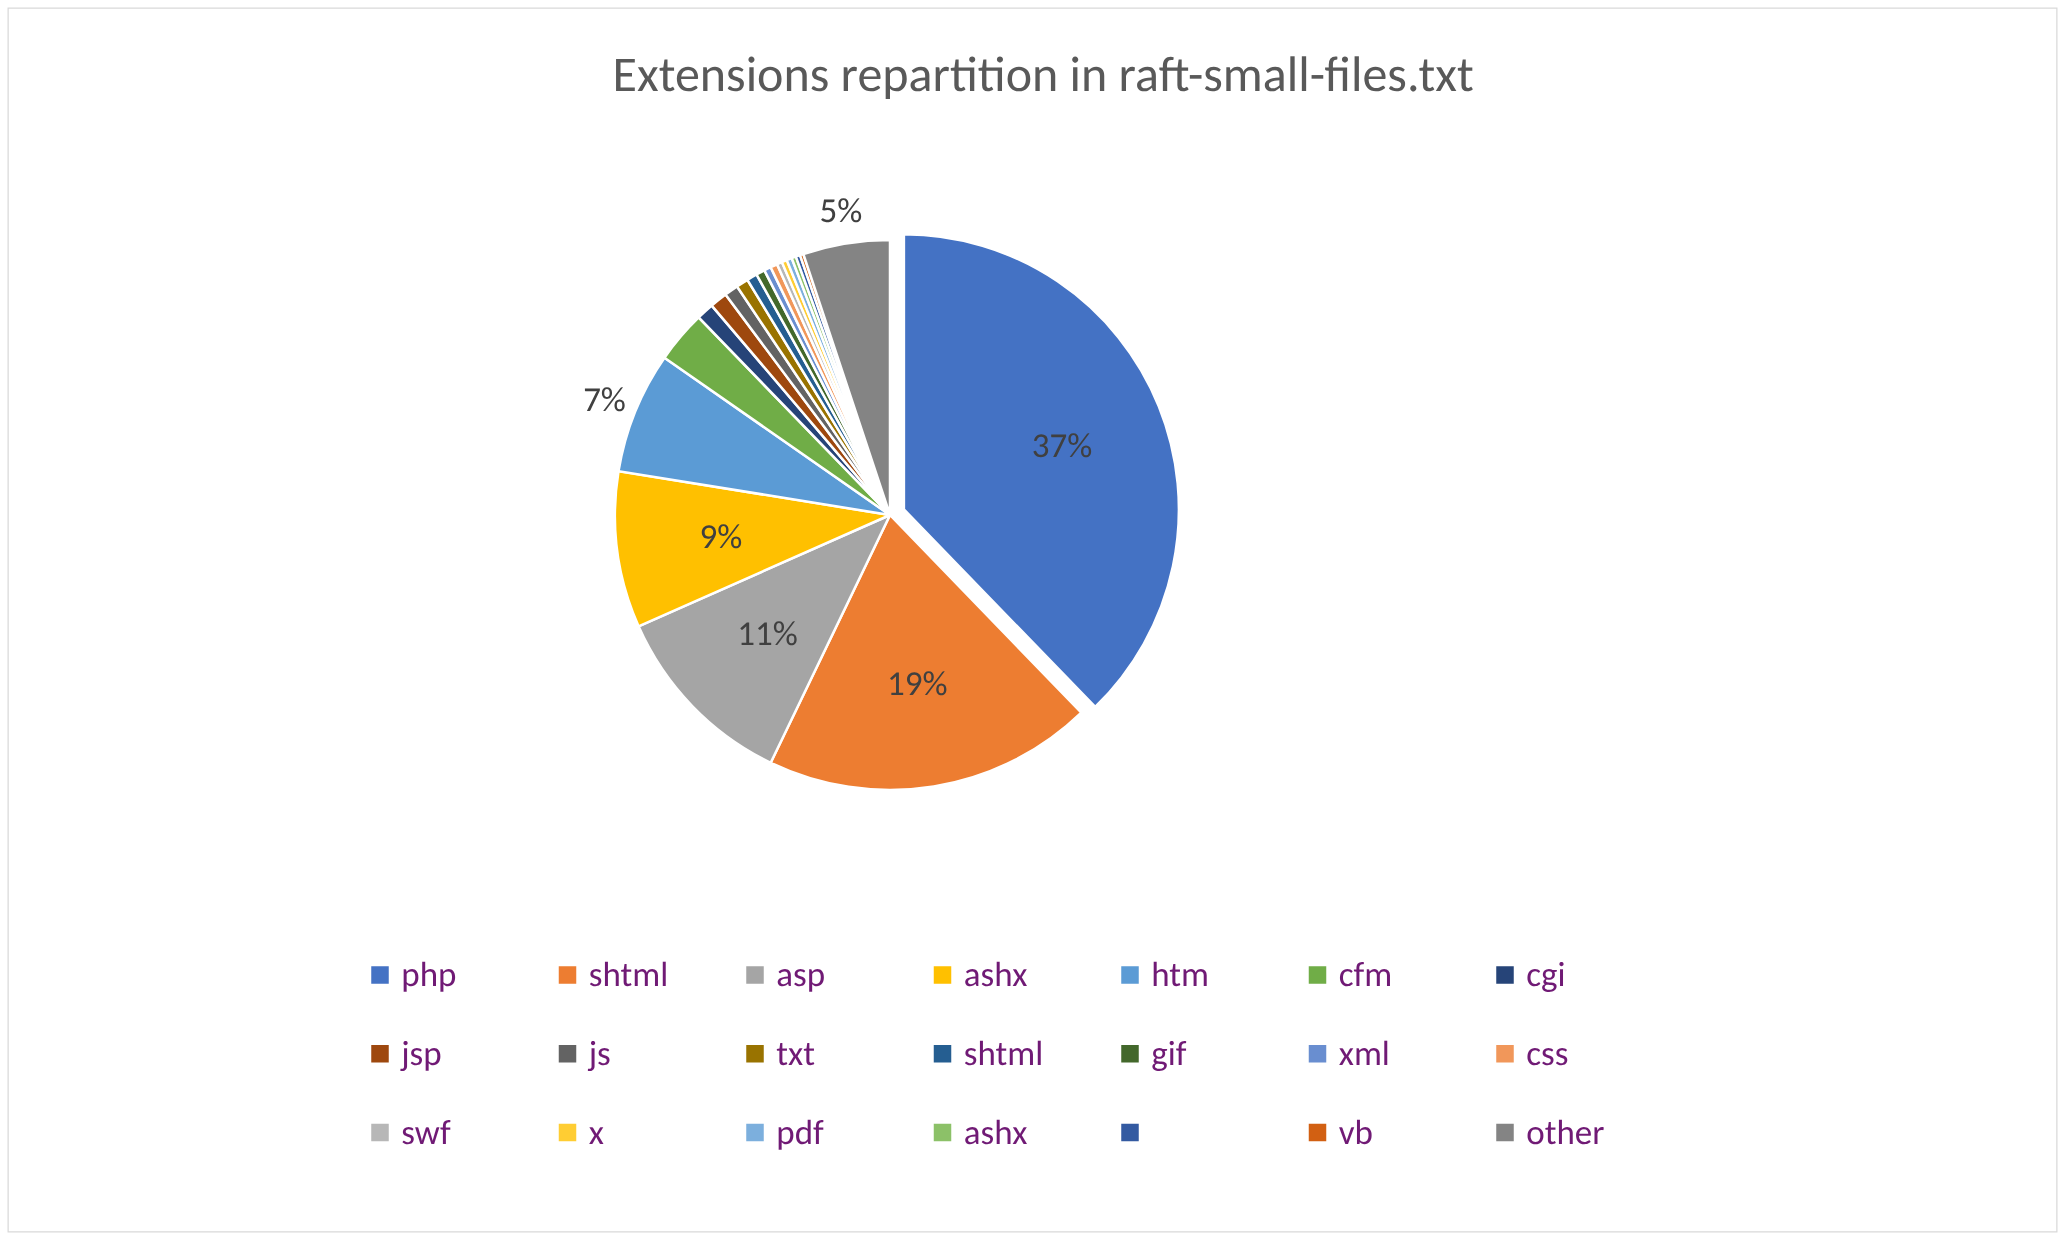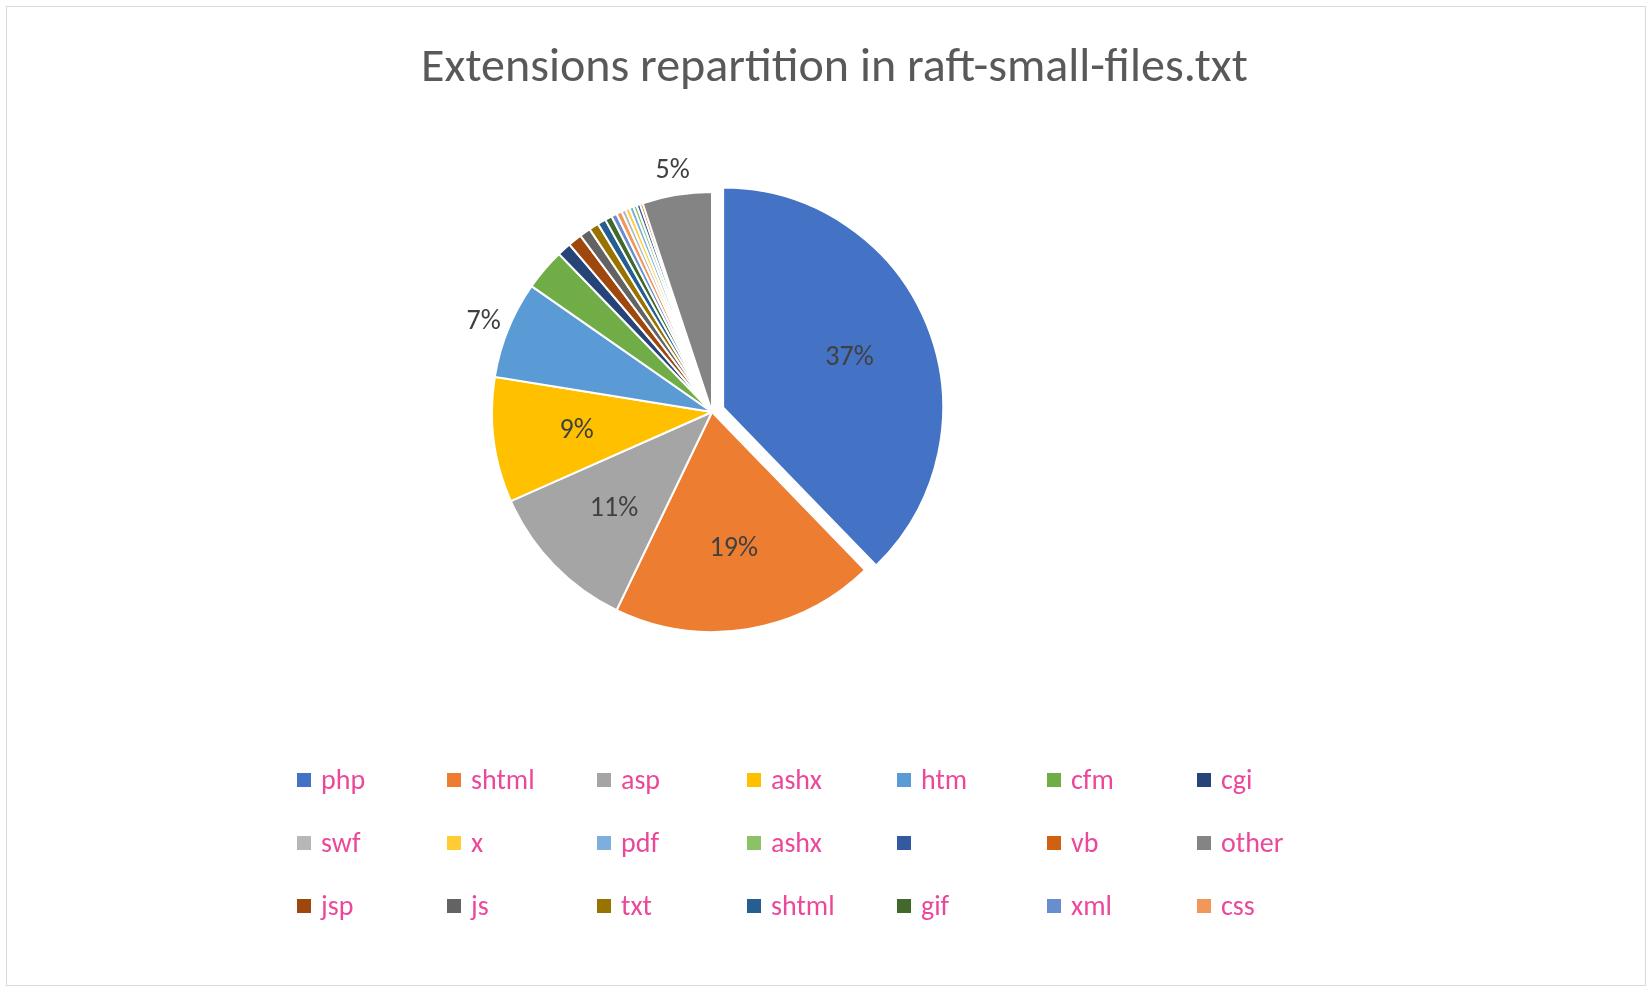--- a/index.html
+++ b/index.html
@@ -18,21 +18,21 @@
     border: 1px solid #d9d9d9;
     position: relative;
     background: #ffffff;
   }
   .chart-title {
     position: absolute;
     top: 28px;
     left: 17px;
     right: 0;
     text-align: center;
-    font-size: 48px;
+    font-size: 40px;
     color: #595959;
     font-weight: 400;
   }
   .pie-area {
     position: absolute;
     top: 175px;
     left: 475px;
     width: 460px;
     height: 460px;
   }
@@ -41,21 +41,21 @@
     fill: #404040;
     font-size: 28px;
     font-family: "Calibri", "Segoe UI", Arial, sans-serif;
     text-anchor: middle;
   }
   .legend {
     position: absolute;
     left: 290px;
     top: 755px;
     width: 1060px;
-    color: #ec4899;
+    color: #701a75;
     font-size: 28px;
   }
   .legend-row {
     display: flex;
     justify-content: flex-start;
     margin-bottom: 28px;
   }
   .legend-item {
     display: flex;
     align-items: center;
@@ -135,20 +135,50 @@
           <span class="legend-swatch" style="background: rgb(112, 173, 71);"></span>
           <span class="legend-label">cfm</span>
         </div>
         <div class="legend-item">
           <span class="legend-swatch" style="background: rgb(38, 68, 120);"></span>
           <span class="legend-label">cgi</span>
         </div>
       </div>
       <div class="legend-row">
         <div class="legend-item">
+          <span class="legend-swatch" style="background: rgb(158, 72, 14);"></span>
+          <span class="legend-label">jsp</span>
+        </div>
+        <div class="legend-item">
+          <span class="legend-swatch" style="background: rgb(99, 99, 99);"></span>
+          <span class="legend-label">js</span>
+        </div>
+        <div class="legend-item">
+          <span class="legend-swatch" style="background: rgb(153, 115, 0);"></span>
+          <span class="legend-label">txt</span>
+        </div>
+        <div class="legend-item">
+          <span class="legend-swatch" style="background: rgb(37, 94, 145);"></span>
+          <span class="legend-label">shtml</span>
+        </div>
+        <div class="legend-item">
+          <span class="legend-swatch" style="background: rgb(67, 104, 43);"></span>
+          <span class="legend-label">gif</span>
+        </div>
+        <div class="legend-item">
+          <span class="legend-swatch" style="background: rgb(105, 142, 208);"></span>
+          <span class="legend-label">xml</span>
+        </div>
+        <div class="legend-item">
+          <span class="legend-swatch" style="background: rgb(241, 151, 90);"></span>
+          <span class="legend-label">css</span>
+        </div>
+      </div>
+      <div class="legend-row">
+        <div class="legend-item">
           <span class="legend-swatch" style="background: rgb(183, 183, 183);"></span>
           <span class="legend-label">swf</span>
         </div>
         <div class="legend-item">
           <span class="legend-swatch" style="background: rgb(255, 205, 51);"></span>
           <span class="legend-label">x</span>
         </div>
         <div class="legend-item">
           <span class="legend-swatch" style="background: rgb(124, 175, 221);"></span>
           <span class="legend-label">pdf</span>
@@ -163,45 +193,15 @@
         </div>
         <div class="legend-item">
           <span class="legend-swatch" style="background: rgb(210, 96, 18);"></span>
           <span class="legend-label">vb</span>
         </div>
         <div class="legend-item">
           <span class="legend-swatch" style="background: rgb(132, 132, 132);"></span>
           <span class="legend-label">other</span>
         </div>
       </div>
-      <div class="legend-row">
-        <div class="legend-item">
-          <span class="legend-swatch" style="background: rgb(158, 72, 14);"></span>
-          <span class="legend-label">jsp</span>
-        </div>
-        <div class="legend-item">
-          <span class="legend-swatch" style="background: rgb(99, 99, 99);"></span>
-          <span class="legend-label">js</span>
-        </div>
-        <div class="legend-item">
-          <span class="legend-swatch" style="background: rgb(153, 115, 0);"></span>
-          <span class="legend-label">txt</span>
-        </div>
-        <div class="legend-item">
-          <span class="legend-swatch" style="background: rgb(37, 94, 145);"></span>
-          <span class="legend-label">shtml</span>
-        </div>
-        <div class="legend-item">
-          <span class="legend-swatch" style="background: rgb(67, 104, 43);"></span>
-          <span class="legend-label">gif</span>
-        </div>
-        <div class="legend-item">
-          <span class="legend-swatch" style="background: rgb(105, 142, 208);"></span>
-          <span class="legend-label">xml</span>
-        </div>
-        <div class="legend-item">
-          <span class="legend-swatch" style="background: rgb(241, 151, 90);"></span>
-          <span class="legend-label">css</span>
-        </div>
-      </div>
     </div>
 
 </div>
 
 </body></html>

